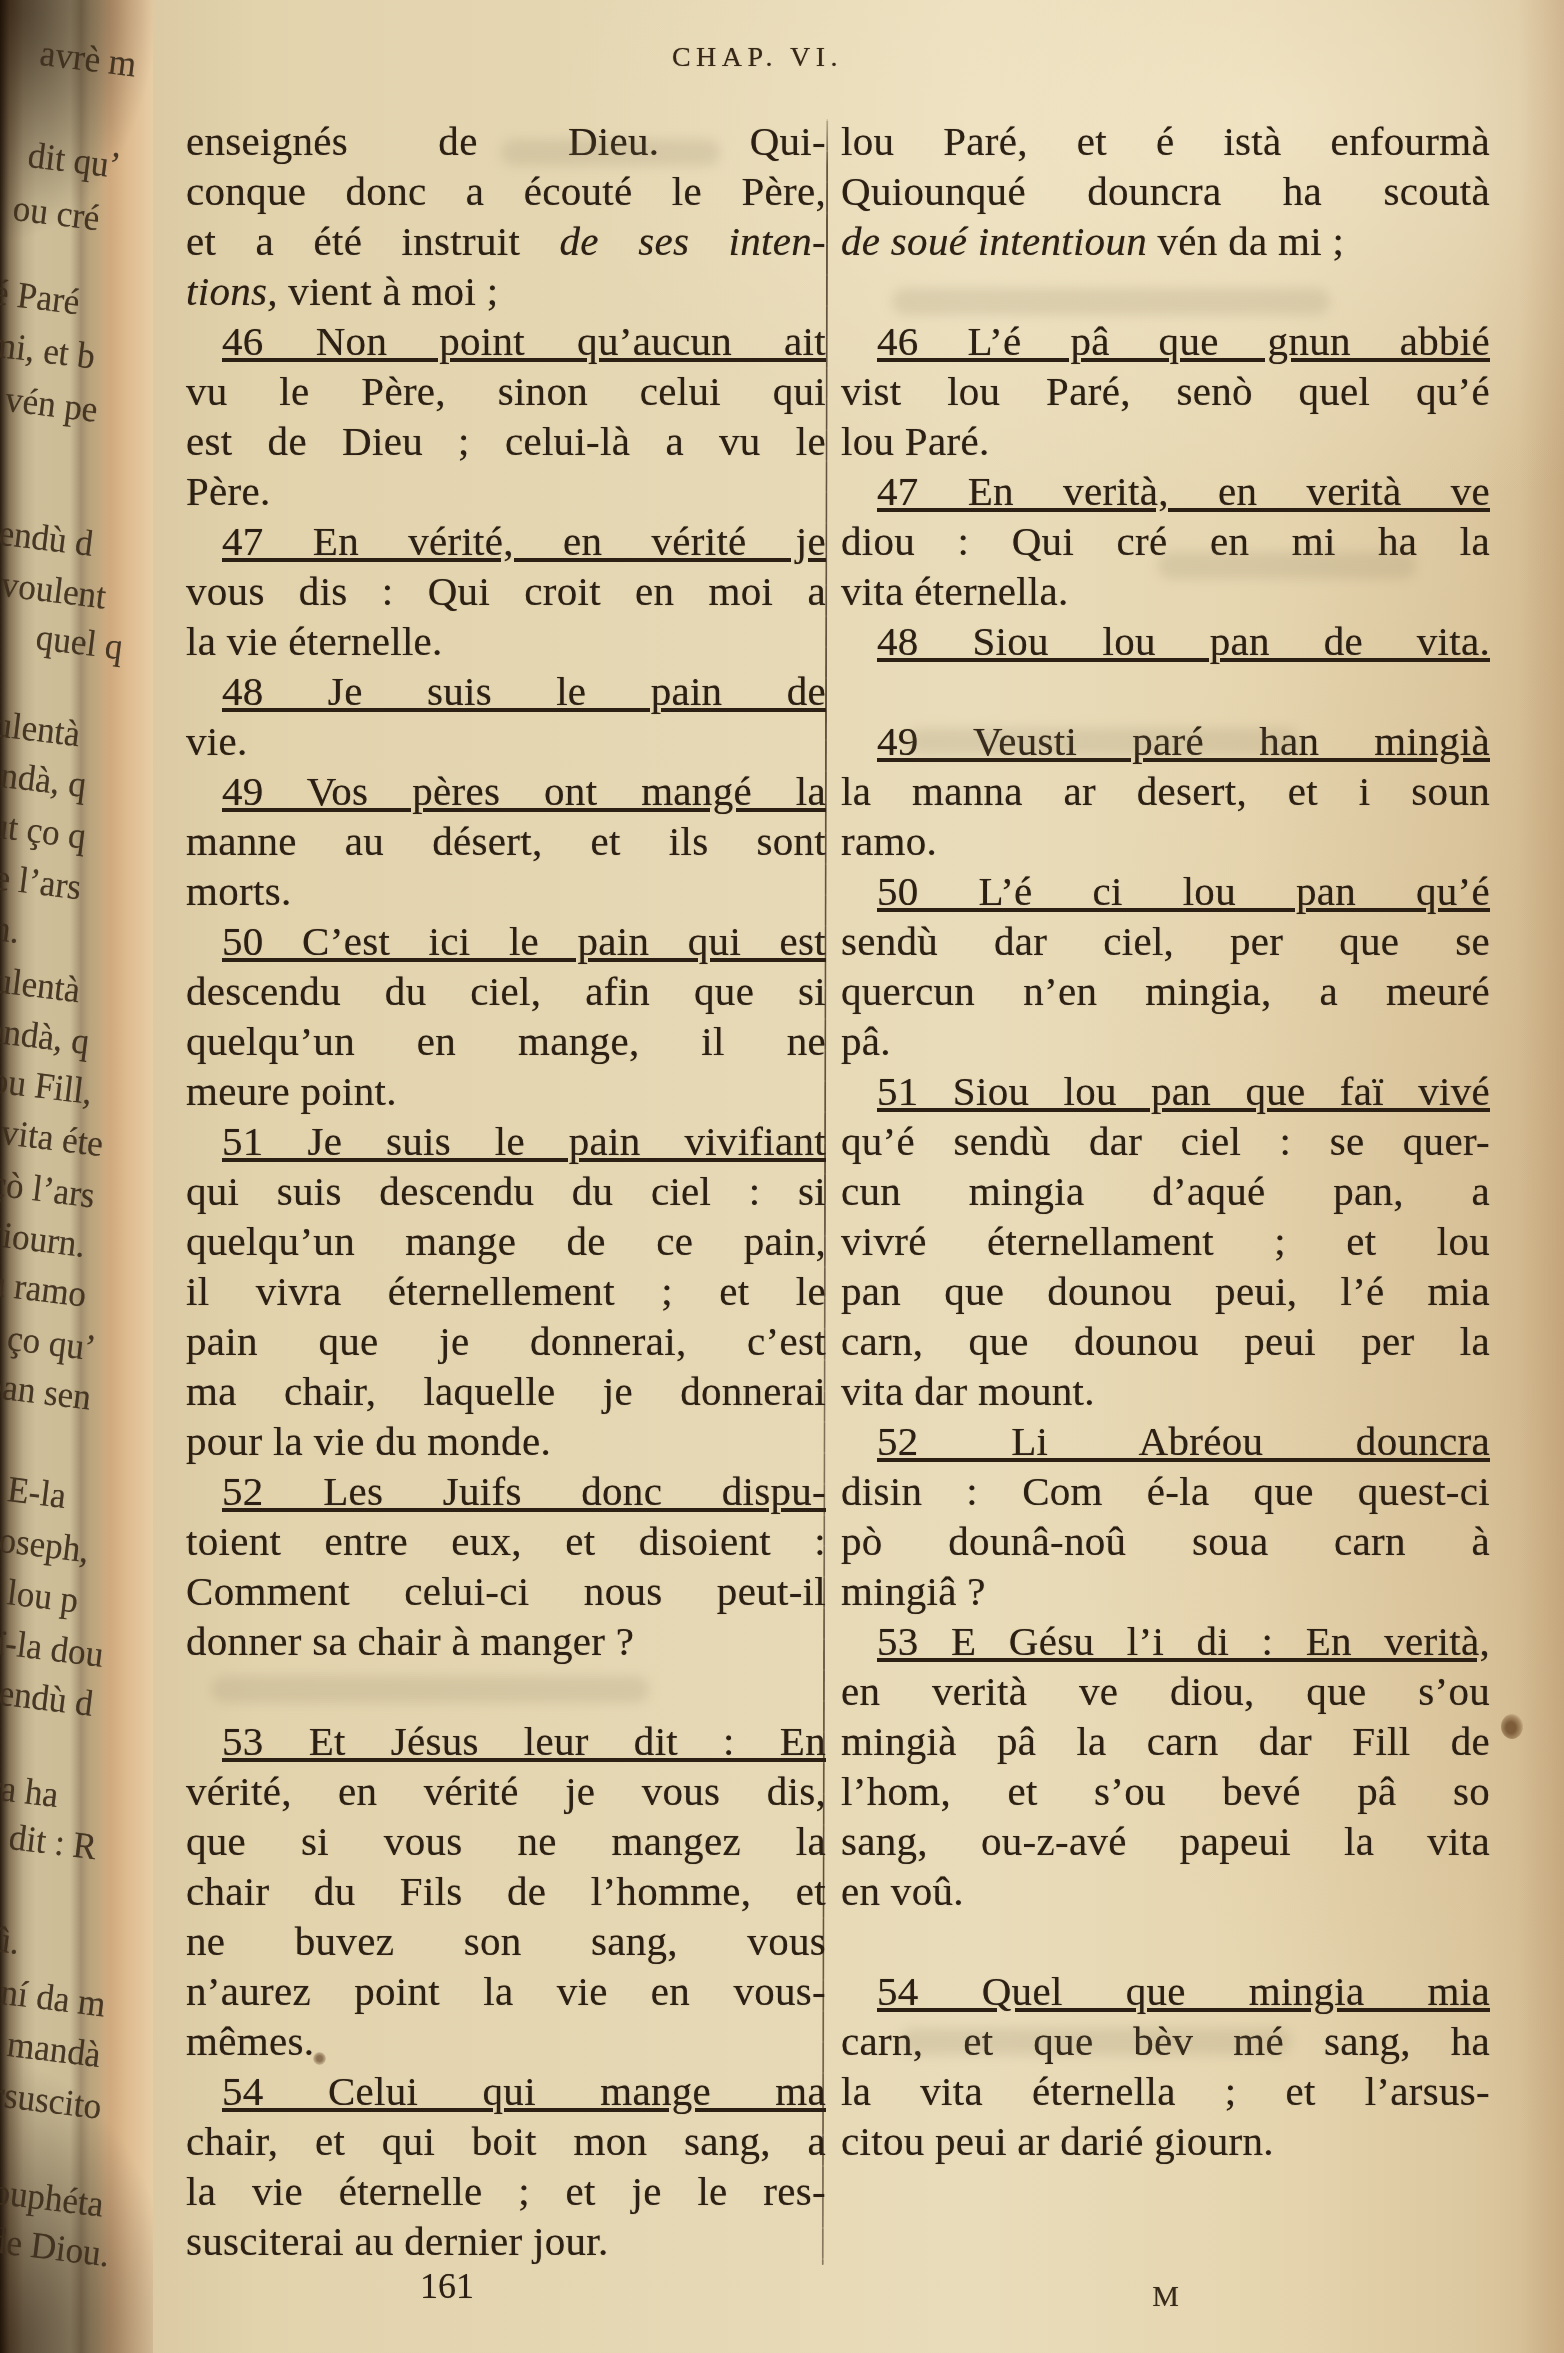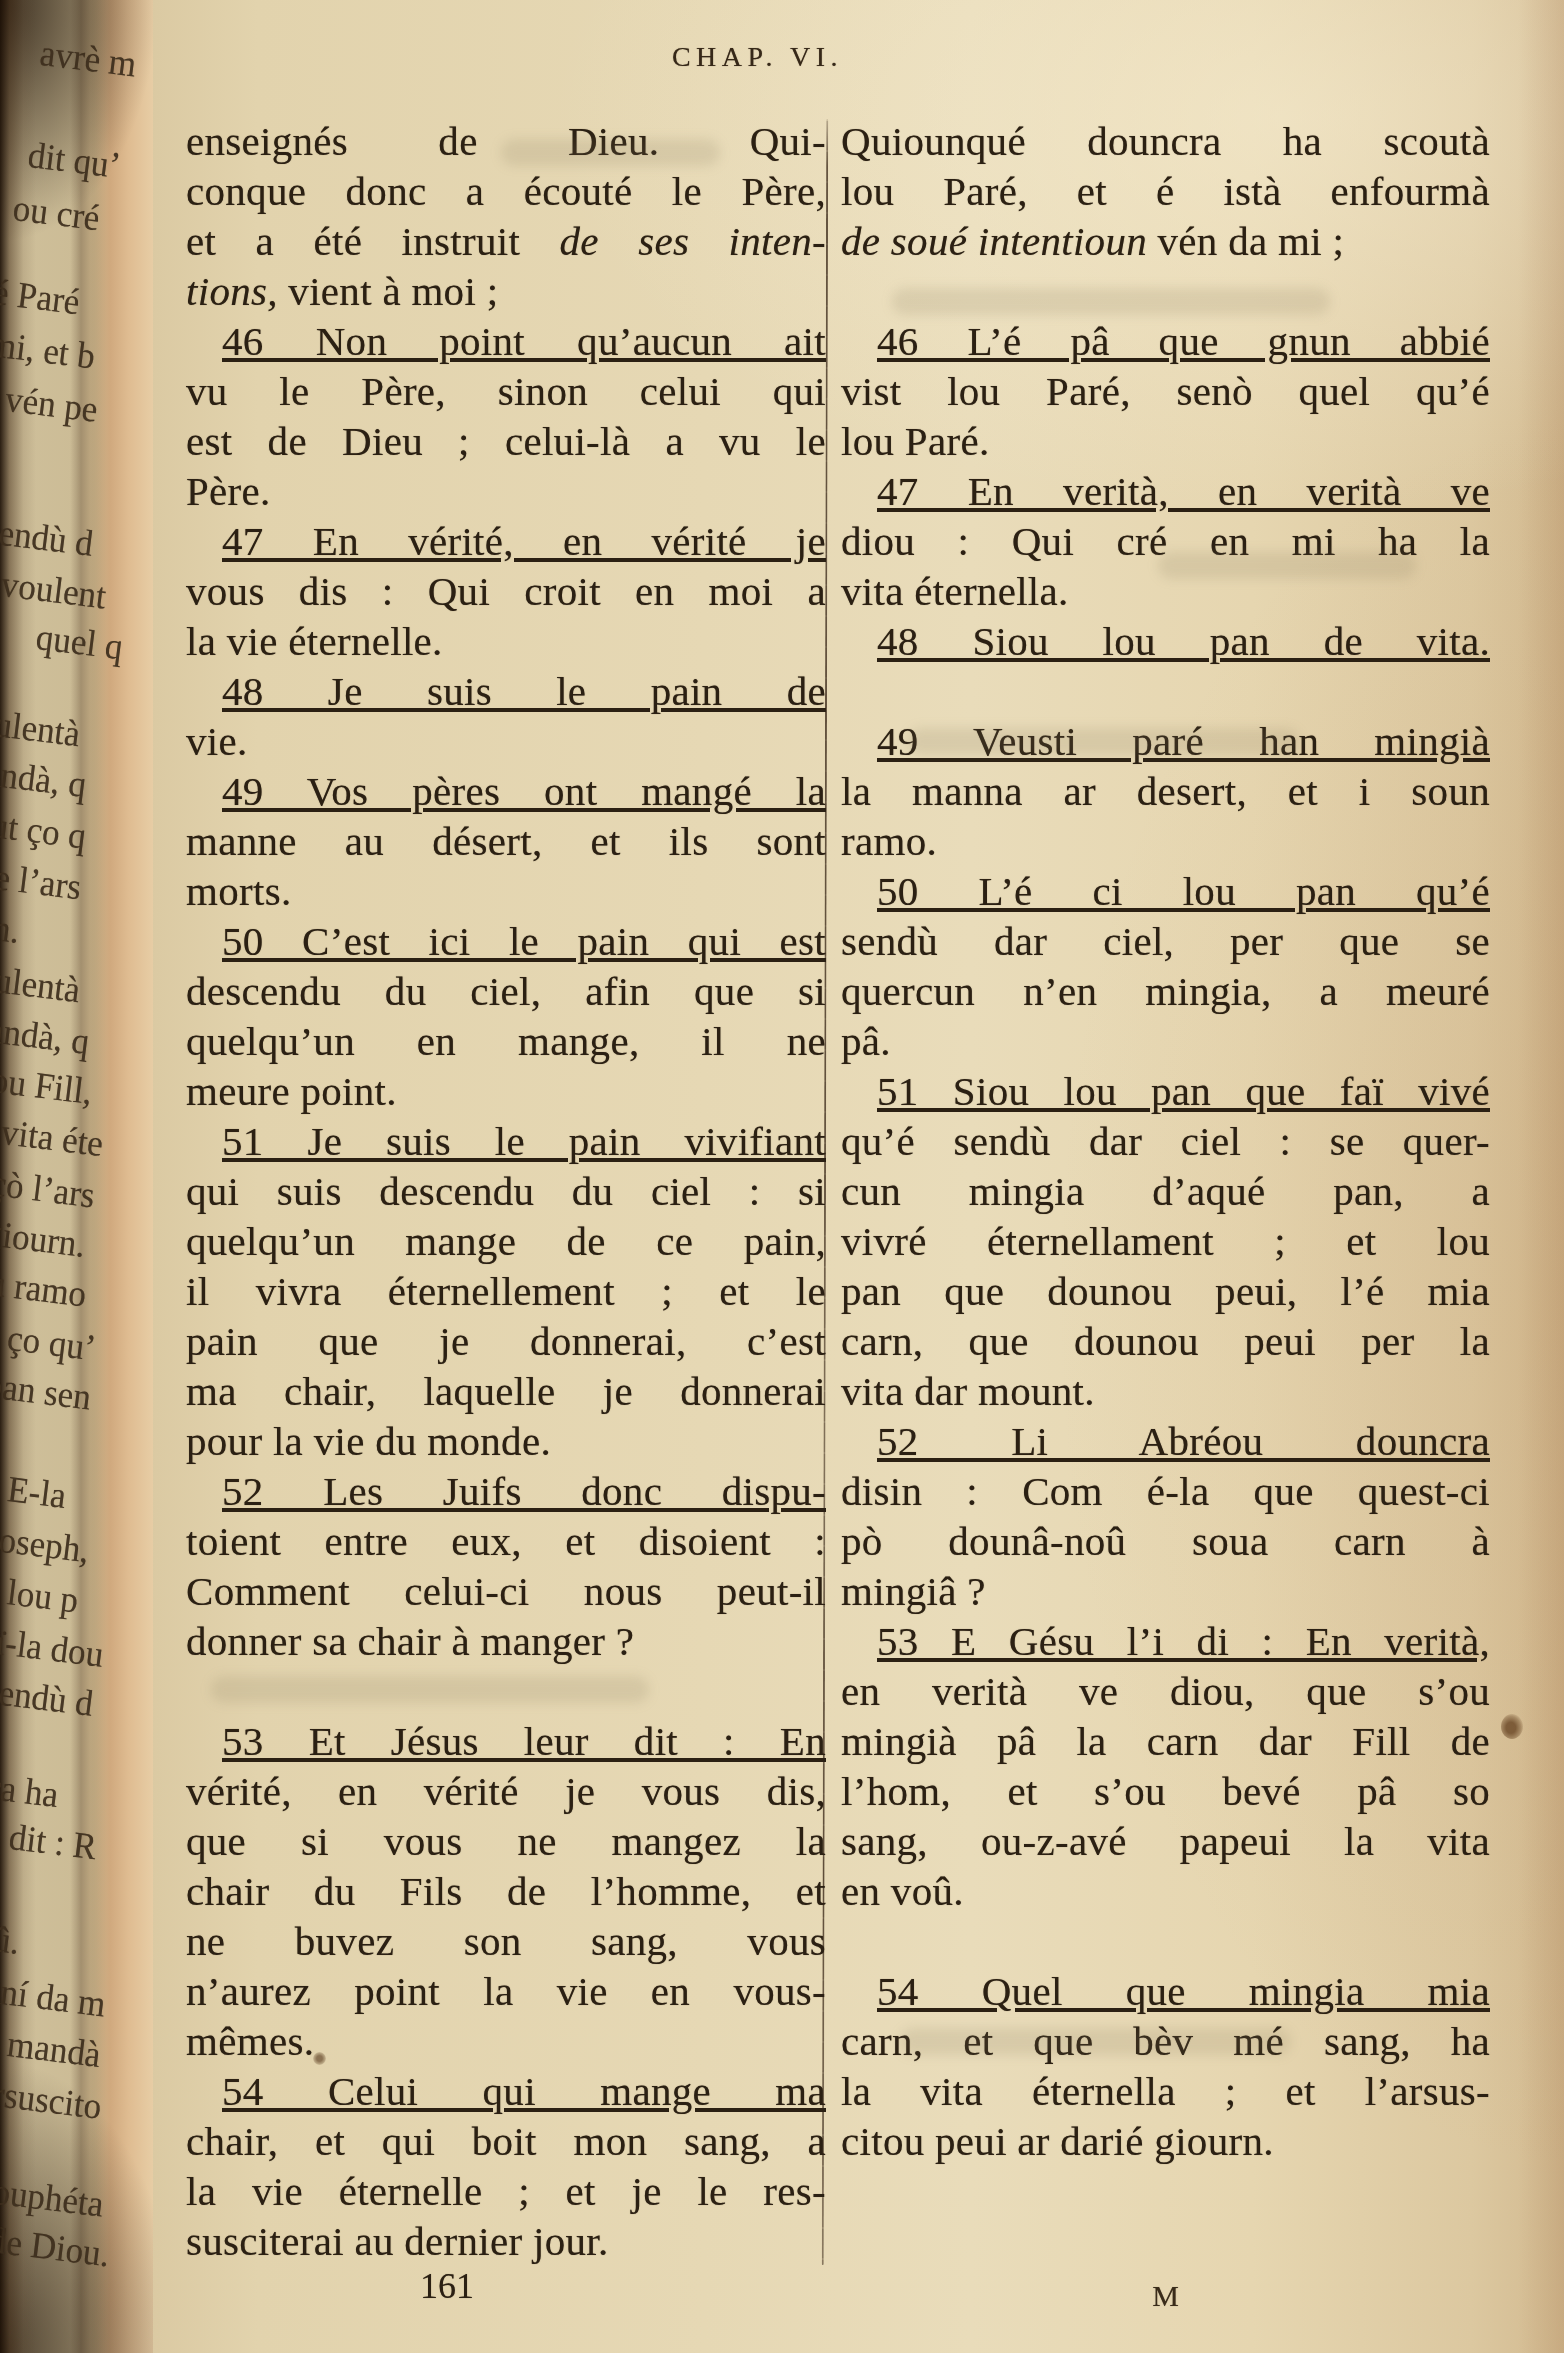--- a/index.html
+++ b/index.html
@@ -159,22 +159,22 @@
       <div class="tline just"><span>chair du Fils de l’homme, et</span></div>
       <div class="tline just"><span>ne buvez son sang, vous</span></div>
       <div class="tline just"><span>n’aurez point la vie en vous-</span></div>
       <div class="tline"><span>mêmes.</span></div>
       <div class="tline just ind"><span>54 Celui qui mange ma</span></div>
       <div class="tline just"><span>chair, et qui boit mon sang, a</span></div>
       <div class="tline just"><span>la vie éternelle ; et je le res-</span></div>
       <div class="tline"><span>susciterai au dernier jour.</span></div>
     </div>
   <div id="col-right" class="col">
+      <div class="tline just"><span>lou Paré, et é istà enfourmà</span></div>
       <div class="tline just"><span>Quiounqué douncra ha scoutà</span></div>
-      <div class="tline just"><span>lou Paré, et é istà enfourmà</span></div>
       <div class="tline"><i>de soué intentioun</i><span> vén da mi ;</span></div>
       <div class="tline"></div>
       <div class="tline just ind"><span>46 L’é pâ que gnun abbié</span></div>
       <div class="tline just"><span>vist lou Paré, senò quel qu’é</span></div>
       <div class="tline"><span>lou Paré.</span></div>
       <div class="tline just ind"><span>47 En verità, en verità ve</span></div>
       <div class="tline just"><span>diou : Qui cré en mi ha la</span></div>
       <div class="tline"><span>vita éternella.</span></div>
       <div class="tline just ind"><span>48 Siou lou pan de vita.</span></div>
       <div class="tline"></div>

